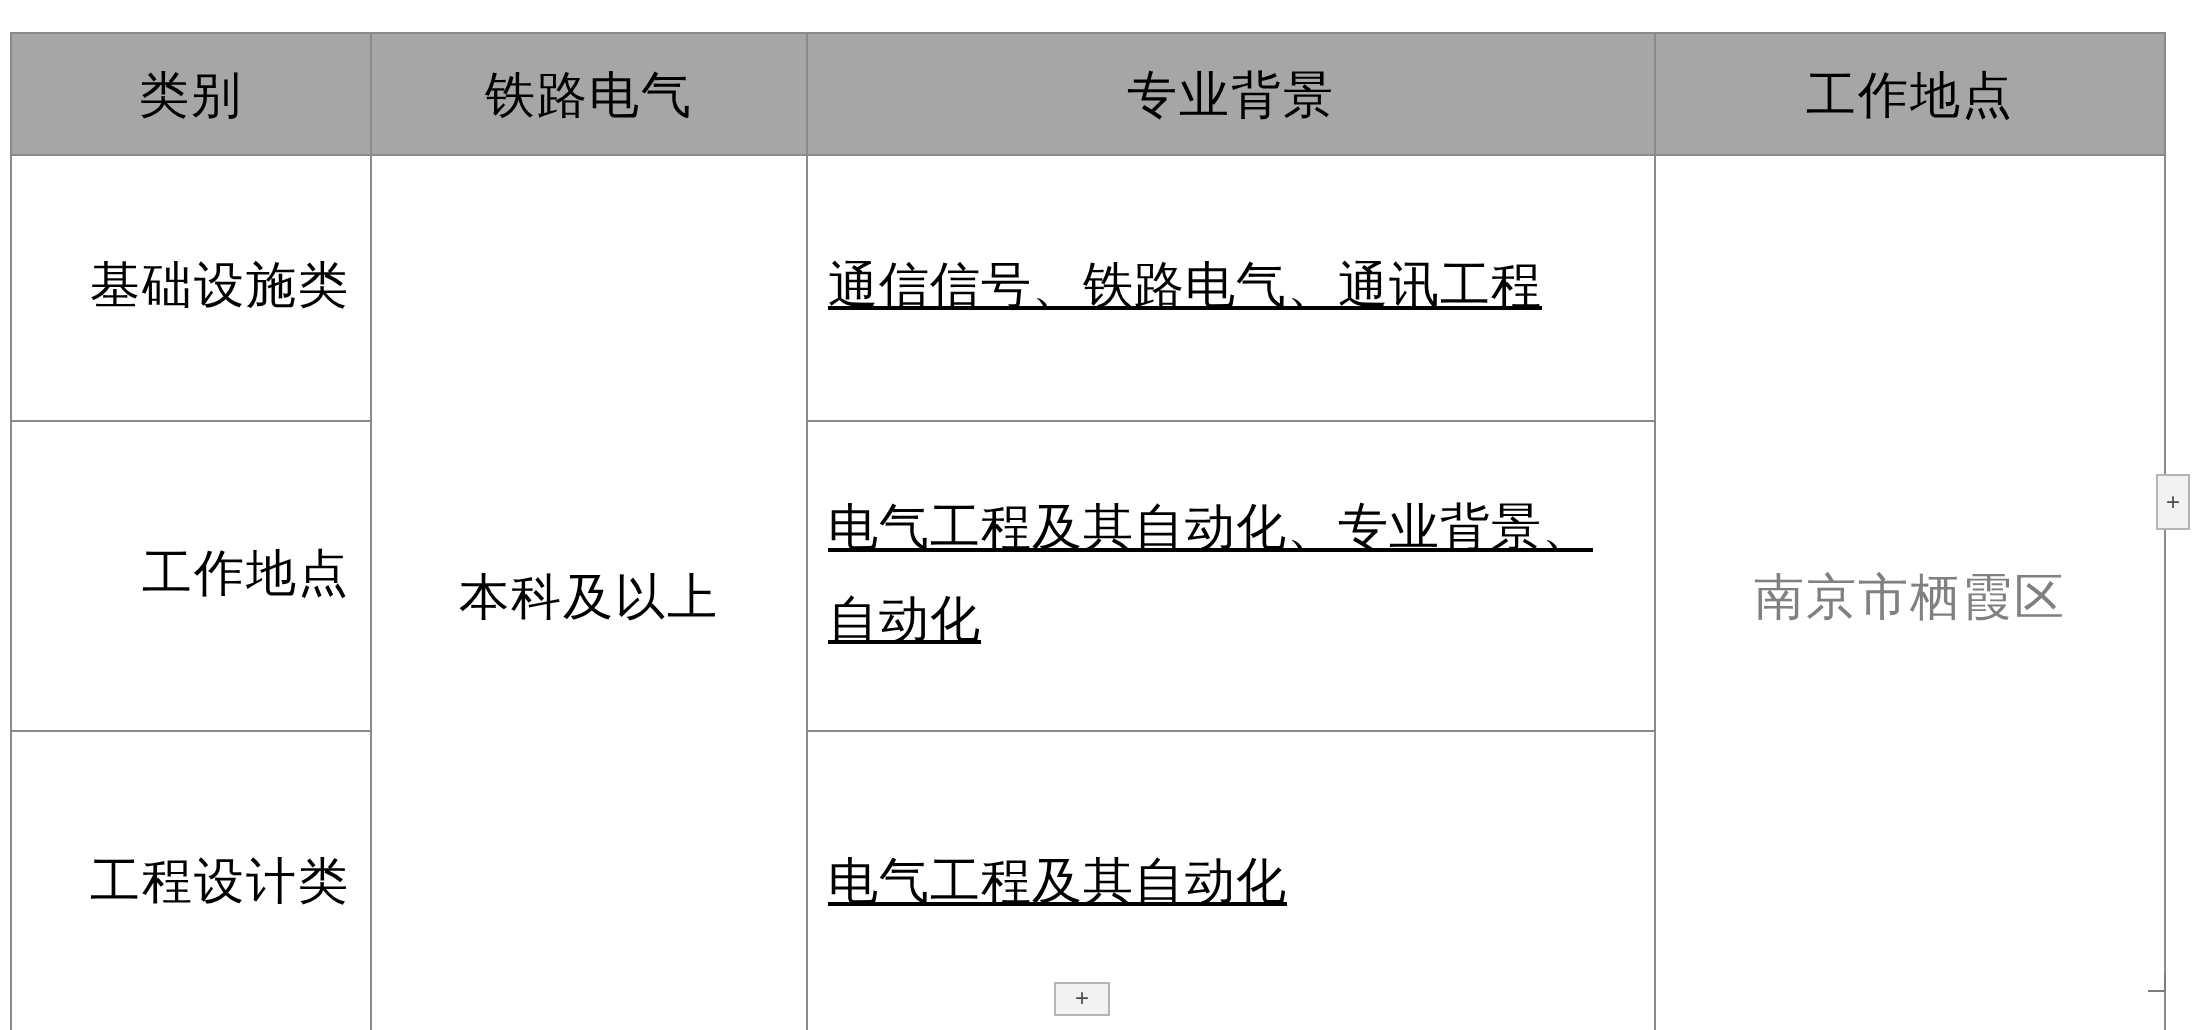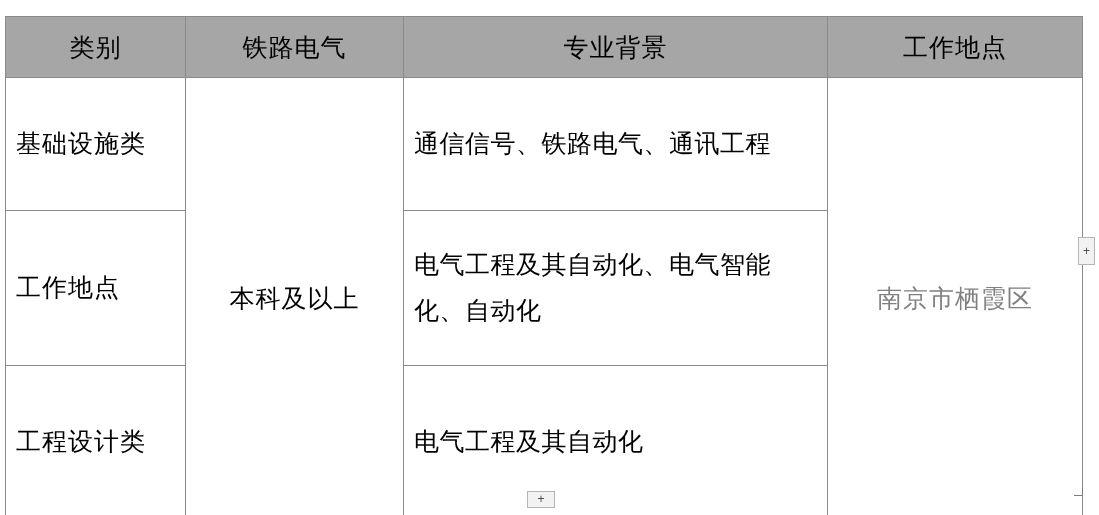--- a/index.html
+++ b/index.html
@@ -51,40 +51,41 @@
     letter-spacing: 1px;
   }
 
   
   col.c-category { width: 180px; }
   col.c-education { width: 218px; }
   col.c-major { width: 424px; }
   col.c-location { width: 255px; }
 
   td.cell-category {
-    text-align: left;
+    text-align: right;
     font-weight: bold;
     font-size: 25px;
     line-height: 1.85;
     letter-spacing: 1px;
     padding: 8px 12px;
   }
 
   td.cell-education {
     text-align: center;
     font-size: 25px;
     letter-spacing: 1px;
   }
 
   td.cell-major {
     text-align: left;
     font-size: 25px;
     line-height: 1.85;
     letter-spacing: 0.5px;
     padding: 10px 12px 10px 12px;
+    text-decoration: underline;
   }
 
   td.cell-location {
     text-align: center;
     font-size: 25px;
     color: #808080;
     letter-spacing: 1px;
   }
 
   tr.row-infra td.cell-major { height: 120px; }
@@ -151,21 +152,21 @@
     </thead>
     <tbody>
       <tr class="row-infra">
         <td class="cell-category">基础设施类</td>
         <td class="cell-education" rowspan="3">本科及以上</td>
         <td class="cell-major">通信信号、铁路电气、通讯工程</td>
         <td class="cell-location" rowspan="3">南京市栖霞区</td>
       </tr>
       <tr class="row-electro">
         <td class="cell-category">工作地点</td>
-        <td class="cell-major">电气工程及其自动化、电气智能化、自动化</td>
+        <td class="cell-major">电气工程及其自动化、专业背景、自动化</td>
       </tr>
       <tr class="row-design">
         <td class="cell-category">工程设计类</td>
         <td class="cell-major">电气工程及其自动化</td>
       </tr>
     </tbody>
   </table>
 
   <div class="table-handle handle-right">+</div>
   <div class="table-handle handle-bottom">+</div>

